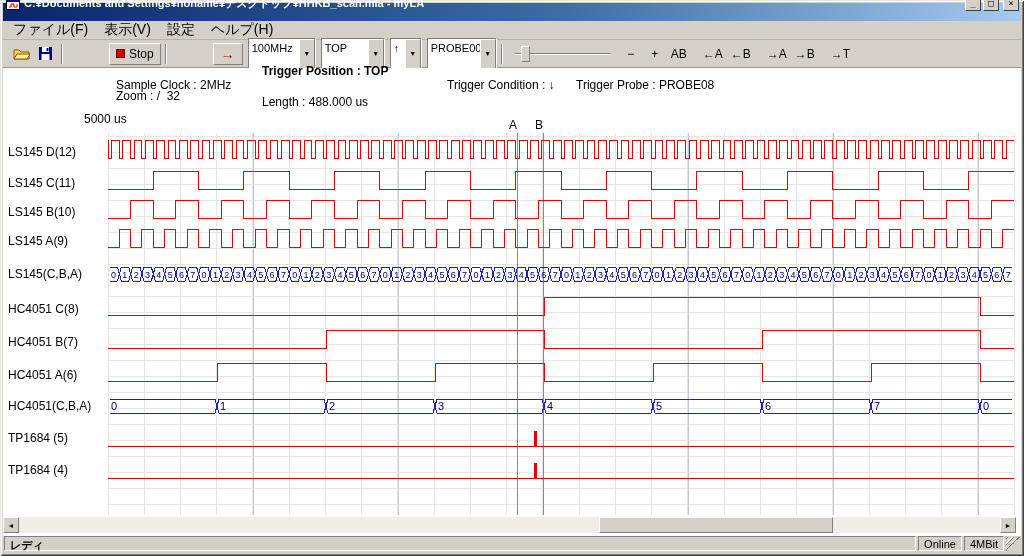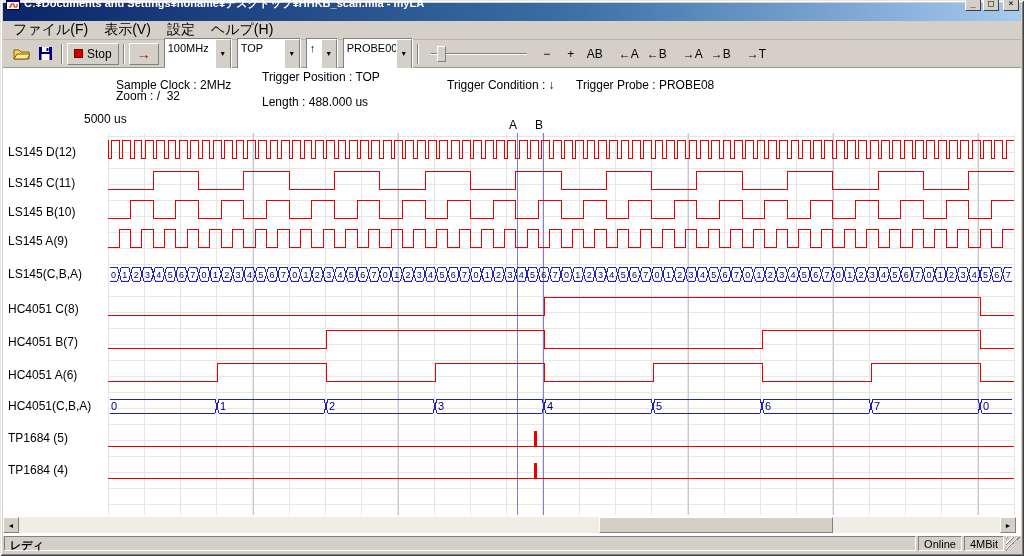--- a/index.html
+++ b/index.html
@@ -30,21 +30,21 @@
   .menu-item{padding:2px 8px;font-size:14px;}
   
   .toolbar{position:absolute;left:3px;top:40px;width:1018px;height:28px;
     display:flex;align-items:center;padding-left:6px;border-bottom:1px solid #9a968e;}
   .tb-icon{width:24px;height:22px;background:transparent;border:1px solid transparent;
     display:flex;align-items:center;justify-content:center;padding:0;}
   .sep{width:2px;height:20px;border-left:1px solid #808080;border-right:1px solid #ffffff;
     margin:0 4px;}
   .tb-btn{height:22px;background:#d4d0c8;border:1px solid;
     border-color:#ffffff #808080 #808080 #ffffff;display:flex;align-items:center;
-    padding:0 6px;font-size:12px;gap:4px;}
+    padding:0 6px;font-size:12px;gap:4px;margin-left:42px;}
   .stop-sq{width:9px;height:9px;background:#cc0000;border:1px solid #7a0000;display:inline-block;}
   .run{color:#b00000;font-weight:bold;font-size:14px;padding:0 7px;}
   .combo{display:flex;height:32px;border:1px solid;margin-left:5px;
     border-color:#808080 #ffffff #ffffff #808080;background:#fff;align-items:stretch;}
   .combo-text{flex:1;font-size:11px;padding:3px 3px 0 3px;white-space:nowrap;overflow:hidden;}
   .combo-arrow{width:16px;background:#d4d0c8;border:1px solid;
     border-color:#ffffff #808080 #808080 #ffffff;display:flex;align-items:center;
     justify-content:center;font-size:7px;}
   .slider{position:relative;width:100px;height:20px;margin:0 6px;}
   .slider-track{position:absolute;left:2px;right:2px;top:9px;height:2px;
@@ -159,21 +159,21 @@
     <div class="gap"></div>
     <button class="tb-flat">→A</button>
     <button class="tb-flat">→B</button>
     <div class="gap"></div>
     <button class="tb-flat">→T</button>
   </div>
 
   <div class="client"></div>
 
   <div class="info-item" style="left:116px;top:78px;text-align:center;">Sample Clock : 2MHz</div>
-  <div class="info-item" style="left:262px;top:70px;">Trigger Position : TOP</div>
+  <div class="info-item" style="left:262px;top:64px;font-weight:bold;">Trigger Position : TOP</div>
   <div class="info-item" style="left:447px;top:78px;">Trigger Condition : ↓</div>
   <div class="info-item" style="left:576px;top:78px;">Trigger Probe : PROBE08</div>
   <div class="info-item" style="left:116px;top:89px;">Zoom : /  32</div>
   <div class="info-item" style="left:262px;top:95px;">Length : 488.000 us</div>
   <div class="info-item" style="left:84px;top:112px;">5000 us</div>
 
   <svg id="wave-svg" width="1024" height="556" style="shape-rendering:crispEdges;">
       <line x1="108" y1="136" x2="1014" y2="136" stroke="#e6e6e6" stroke-width="1"></line>
       <line x1="108" y1="152" x2="1014" y2="152" stroke="#e6e6e6" stroke-width="1"></line>
       <line x1="108" y1="168" x2="1014" y2="168" stroke="#e6e6e6" stroke-width="1"></line>

